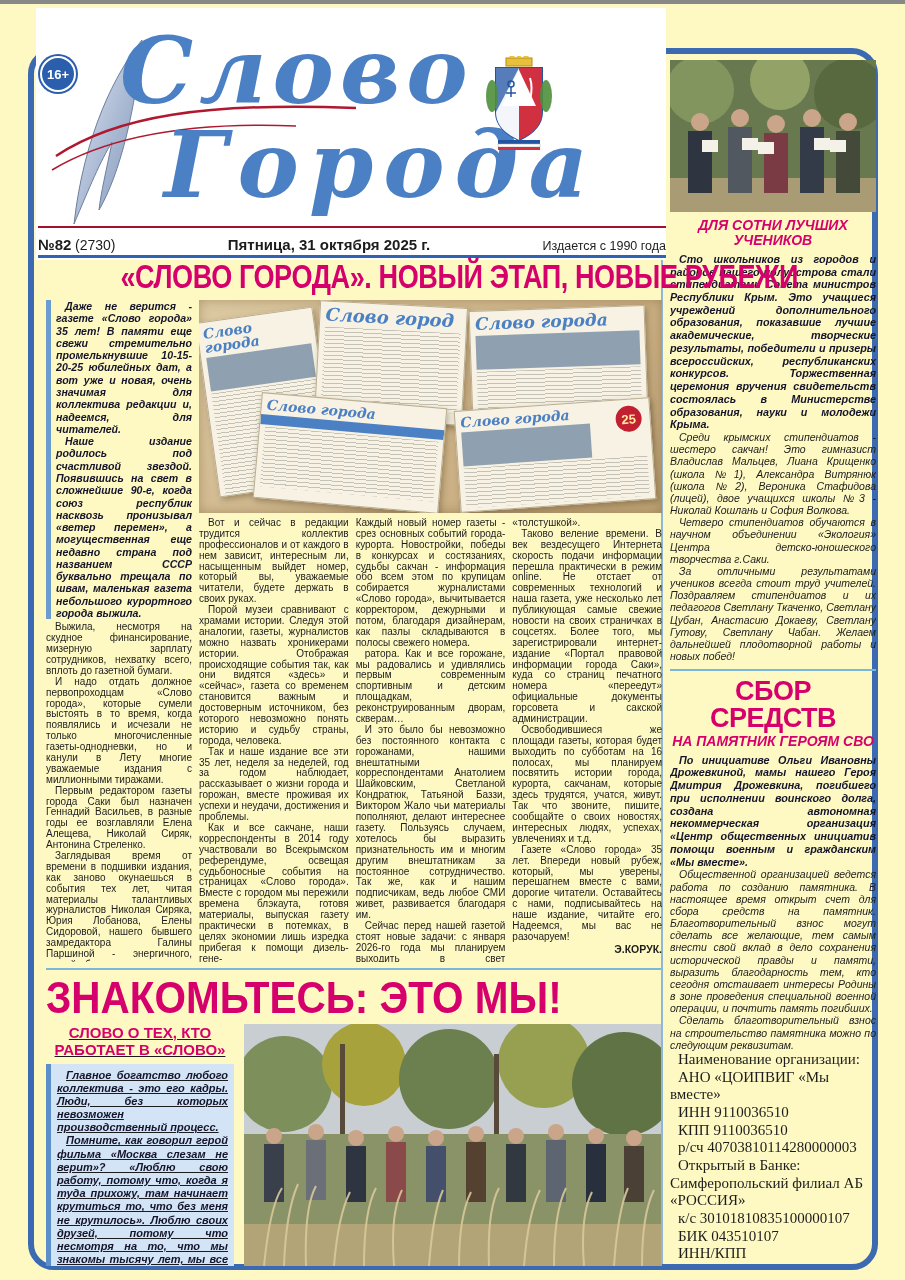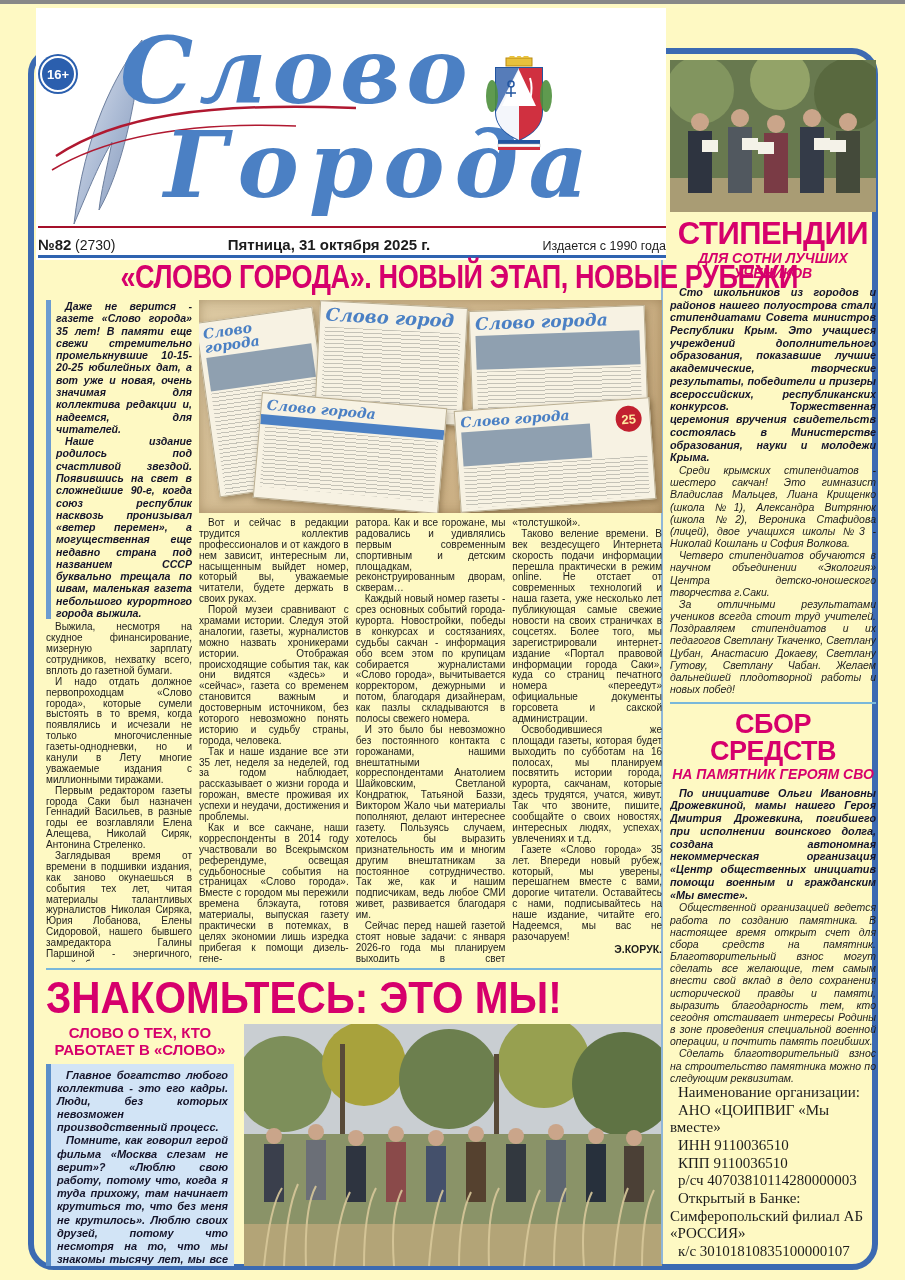--- a/index.html
+++ b/index.html
@@ -98,21 +98,21 @@
     position:absolute; right:8px; top:6px; width:26px; height:26px; border-radius:50%;
     background:#c22030; color:#ffe9a0; font-weight:bold; font-size:13px;
     display:flex; align-items:center; justify-content:center;
   }
   .paper .blue-strip { background:#4b80c4; height:10px; margin:2px -5px; }
 
   
   .mid-divider { position:absolute; left:46px; top:964px; width:616px; height:2px; background:#79b8da; }
 
   
-  .bottom-section { position:absolute; left:46px; top:972px; width:668px; height:290px; overflow:hidden; }
+  .bottom-section { position:absolute; left:46px; top:972px; width:668px; height:290px; overflow:hidden;text-decoration:underline; }
   .bottom-headline { font-weight:bold; font-size:44px; line-height:1; margin:0 0 4px 0; }
   .bottom-row { display:flex; gap:10px; }
   .bottom-left { width:188px; flex:none; }
   .bottom-subtitle { font-weight:bold; font-size:15px; line-height:1.15; text-align:center; margin-bottom:5px; }
   .bottom-intro {
     background:#d2e4f6; border-left:5px solid #5b8fc9; padding:5px 6px;
     font-style:italic; font-weight:bold; font-size:11px; line-height:1.2; color:#14142a;
   }
   .bottom-intro p { text-indent:9px; text-align:justify; }
   .photo-group { flex:1; height:242px; overflow:hidden; }
@@ -240,22 +240,22 @@
       </div>
 
       <div class="cols3">
         <div class="bodycol">
             <p>Вот и сейчас в редакции трудится коллектив профессионалов и от каждого в нем зависит, интересным ли, насыщенным выйдет номер, который вы, уважаемые читатели, будете держать в своих руках.</p>
             <p>Порой музеи сравнивают с храмами истории. Следуя этой аналогии, газеты, журналистов можно назвать хроникерами истории. Отображая происходящие события так, как они видятся «здесь» и «сейчас», газета со временем становится важным и достоверным источником, без которого невозможно понять историю и судьбу страны, города, человека.</p>
             <p>Так и наше издание все эти 35 лет, неделя за неделей, год за годом наблюдает, рассказывает о жизни города и горожан, вместе проживая их успехи и неудачи, достижения и проблемы.</p>
             <p>Как и все сакчане, наши корреспонденты в 2014 году участвовали во Всекрымском референдуме, освещая судьбоносные события на страницах «Слово города». Вместе с городом мы пережили времена блэкаута, готовя материалы, выпуская газету практически в потемках, в целях экономии лишь изредка прибегая к помощи дизель-гене-</p>
           </div>
         <div class="bodycol no-first-indent">
+            <p>Каждый новый номер газеты - срез основных событий города-курорта. Новостройки, победы в конкурсах и состязаниях, судьбы сакчан - информация обо всем этом по крупицам собирается журналистами «Слово города», вычитывается корректором, дежурными и потом, благодаря дизайнерам, как пазлы складываются в полосы свежего номера.</p>
             <p>ратора. Как и все горожане, мы радовались и удивлялись первым современным спортивным и детским площадкам, реконструированным дворам, скверам…</p>
-            <p>Каждый новый номер газеты - срез основных событий города-курорта. Новостройки, победы в конкурсах и состязаниях, судьбы сакчан - информация обо всем этом по крупицам собирается журналистами «Слово города», вычитывается корректором, дежурными и потом, благодаря дизайнерам, как пазлы складываются в полосы свежего номера.</p>
             <p>И это было бы невозможно без постоянного контакта с горожанами, нашими внештатными корреспондентами Анатолием Шайковским, Светланой Кондратюк, Татьяной Баззи, Виктором Жало чьи материалы пополняют, делают интереснее газету. Пользуясь случаем, хотелось бы выразить признательность им и многим другим внештатникам за постоянное сотрудничество. Так же, как и нашим подписчикам, ведь любое СМИ живет, развивается благодаря им.</p>
             <p>Сейчас перед нашей газетой стоят новые задачи: с января 2026-го года мы планируем выходить в свет еженедельником, так называемой</p>
           </div>
         <div class="bodycol no-first-indent">
           <div class="no-first-indent">
               <p>«толстушкой».</p>
               <p>Таково веление времени. В век вездесущего Интернета скорость подачи информации перешла практически в режим online. Не отстает от современных технологий и наша газета, уже несколько лет публикующая самые свежие новости на своих страничках в соцсетях. Более того, мы зарегистрировали интернет-издание «Портал правовой информации города Саки», куда со страниц печатного номера «переедут» официальные документы горсовета и сакской администрации.</p>
               <p>Освободившиеся же площади газеты, которая будет выходить по субботам на 16 полосах, мы планируем посвятить истории города, курорта, сакчанам, которые здесь трудятся, учатся, живут. Так что звоните, пишите, сообщайте о своих новостях, интересных людях, успехах, увлечениях и т.д.</p>
               <p>Газете «Слово города» 35 лет. Впереди новый рубеж, который, мы уверены, перешагнем вместе с вами, дорогие читатели. Оставайтесь с нами, подписывайтесь на наше издание, читайте его. Надеемся, мы вас не разочаруем!</p>
             </div>
@@ -391,21 +391,20 @@
           <g transform="translate(178,62)">
               <circle cx="0" cy="0" r="9" fill="#caa58a"></circle>
               <path d="M-12,9 h24 v62 h-24 z" fill="#444a3a"></path>
               <rect x="-18" y="18" width="16" height="12" fill="#f4f2e8"></rect>
             </g>
         </g>
       </svg>
     </div>
 
     <div>
-      <div class="sb-title magenta">СТИПЕНДИИ</div>
       <div class="sb-subtitle magenta">ДЛЯ СОТНИ ЛУЧШИХ УЧЕНИКОВ</div>
       <div class="sb-intro">
           <p>Сто школьников из городов и районов нашего полуострова стали стипендиатами Совета министров Республики Крым. Это учащиеся учреждений дополнительного образования, показавшие лучшие академические, творческие результаты, победители и призеры всероссийских, республиканских конкурсов. Торжественная церемония вручения свидетельств состоялась в Министерстве образования, науки и молодежи Крыма.</p>
         </div>
       <div class="sb-body">
           <p>Среди крымских стипендиатов - шестеро сакчан! Это гимназист Владислав Мальцев, Лиана Крищенко (школа №1), Александра Витрянюк (школа №2), Вероника Стафидова (лицей), двое учащихся школы №3 - Николай Кошлань и София Волкова.</p>
           <p>Четверо стипендиатов обучаются в научном объединении «Экология» Центра детско-юношеского творчества г.Саки.</p>
           <p>За отличными результатами учеников всегда стоит труд учителей. Поздравляем стипендиатов и их педагогов Светлану Ткаченко, Светлану Цубан, Анастасию Докаеву, Светлану Гутову, Светлану Чабан. Желаем дальнейшей плодотворной работы и новых побед!</p>
         </div>
     </div>

